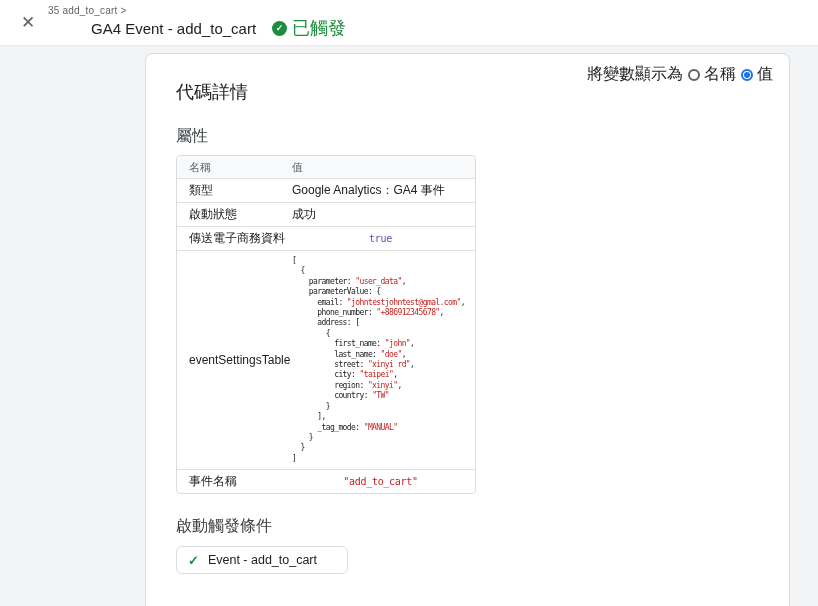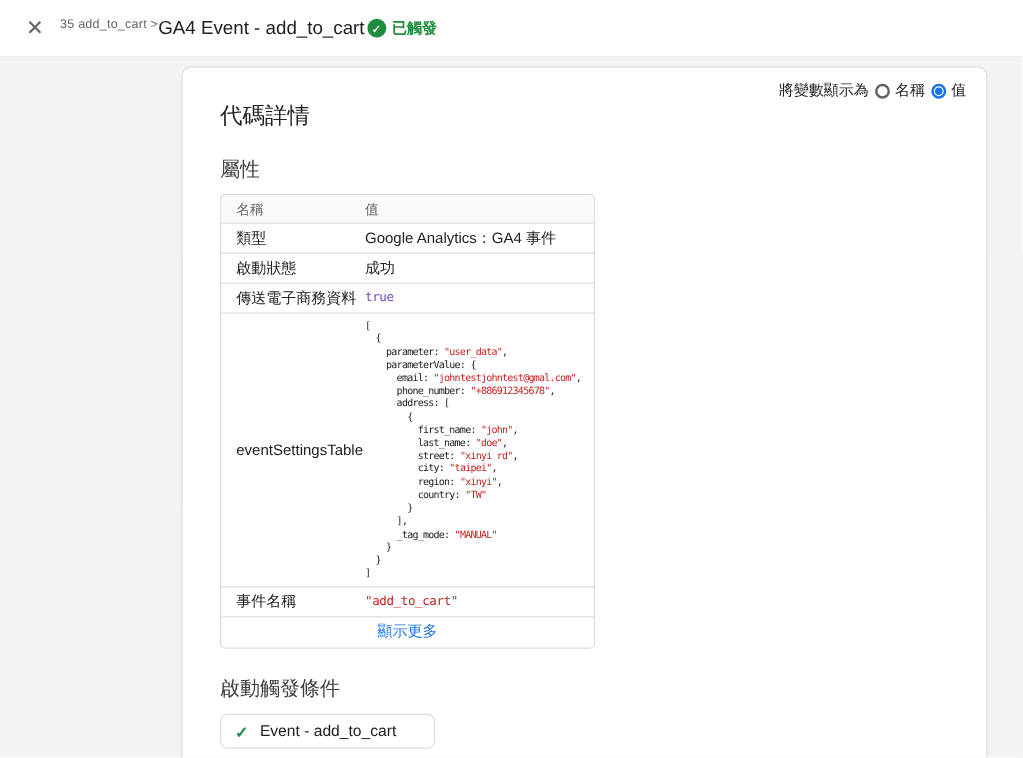--- a/index.html
+++ b/index.html
@@ -4,54 +4,54 @@
 <style>
   * { margin:0; padding:0; box-sizing:border-box; }
   html,body { width:818px; height:606px; overflow:hidden; background:#fff;
     font-family:"Liberation Sans", sans-serif; color:#202124; }
 
   
   .topbar { height:46px; background:#fff; border-bottom:1px solid #e8eaed;
     display:flex; align-items:center; padding:0 16px; }
   .close-btn { width:24px; height:24px; border:none; background:none; cursor:pointer;
     font-size:17px; color:#5f6368; line-height:24px; text-align:center; margin-right:8px; }
-  .title-block { display:flex; flex-direction:row; justify-content:flex-start; }
+  .title-block { display:flex; flex-direction:column; justify-content:flex-start; }
   .breadcrumb { font-size:10px; color:#5f6368; letter-spacing:.2px; }
-  .title-row { display:flex; align-items:center; gap:2px; }
+  .title-row { display:flex; align-items:center; gap:16px;margin-left:43px; }
   .page-title { font-size:15px; font-weight:400; color:#202124; }
   .badge { display:flex; align-items:center; gap:5px; }
   .badge-circle { width:15px; height:15px; border-radius:50%; background:#1e8e3e; color:#fff;
     font-size:9px; font-weight:700; display:flex; align-items:center; justify-content:center; }
-  .badge-label { font-size:12px; font-weight:700; color:#1e8e3e; }
+  .badge-label { font-size:18px; font-weight:400; color:#1e8e3e; }
 
   
   .page { position:relative; height:560px; background:#f1f3f4; overflow:hidden; }
   .card { position:absolute; left:145px; top:7px; width:645px; bottom:-12px;
     background:#fff; border:1px solid #dadce0; border-radius:8px;
     padding:12px 16px 24px 30px; }
 
   .display-toggle { position:absolute; top:10px; right:16px; display:flex;
-    align-items:center; gap:5px; font-size:12px; color:#202124; }
+    align-items:center; gap:5px; font-size:16px; color:#202124; }
   .radio-opt { display:flex; align-items:center; gap:4px; cursor:pointer; }
   .radio { width:12px; height:12px; border:2px solid #5f6368; border-radius:50%; position:relative; }
   .radio.sel { border-color:#1a73e8; }
   .radio.sel::after { content:''; position:absolute; inset:1px; background:#1a73e8; border-radius:50%; }
 
   .card-title { margin-top:14px; font-size:18px; font-weight:400; color:#202124; }
   .section-label { margin-top:22px; font-size:16px; color:#3c4043; }
 
   
   .props { margin-top:8px; width:300px; border:1px solid #dadce0; border-radius:4px;
     overflow:hidden; background:#fff; }
   .prow { display:flex; align-items:center; border-top:1px solid #e0e0e0; min-height:24px; }
   .prow.head { background:#f8f9fa; border-top:none; min-height:22px; }
   .prow.head .pname, .prow.head .pval { font-size:11px; color:#5f6368; }
   .pname { width:115px; padding:3px 4px 3px 12px; flex-shrink:0; font-size:12px; color:#202124; }
   .pval { font-size:12px; color:#202124; padding-right:6px; flex:1; min-width:0; }
-  .mono { font-family:"DejaVu Sans Mono", monospace; font-size:10px; letter-spacing:-0.3px; }
+  .mono { font-family:"DejaVu Sans Mono", monospace; font-size:10px; letter-spacing:-0.3px;text-align:center; }
   .bool { color:#6e49c0; }
   .str  { color:#c5221f; }
   .codeblock { font-family:"DejaVu Sans Mono", monospace; font-size:8px;
     letter-spacing:-0.6px; line-height:10.4px; margin:5px 0; white-space:pre; color:#202124; }
   .showmore { border-top:1px solid #e0e0e0; text-align:center; font-size:12px;
     color:#1a73e8; padding:3px 0 4px; cursor:pointer; }
 
   
   .trigger-box { margin-top:9px; width:172px; border:1px solid #dadce0; border-radius:6px;
     overflow:hidden; background:#fff; }
@@ -133,21 +133,20 @@
       _tag_mode: <span class="str">"MANUAL"</span>
     }
   }
 ]</pre>
           </div>
       </div>
       <div class="prow">
         <div class="pname">事件名稱</div>
         <div class="pval mono str">"add_to_cart"</div>
       </div>
-      <div class="showmore">顯示更多</div>
     </div>
 
     <div class="section-label">啟動觸發條件</div>
 
     <div class="trigger-box">
       <div class="trow1">
         <span class="check">✓</span>
         <span>Event - add_to_cart</span>
       </div>
 

